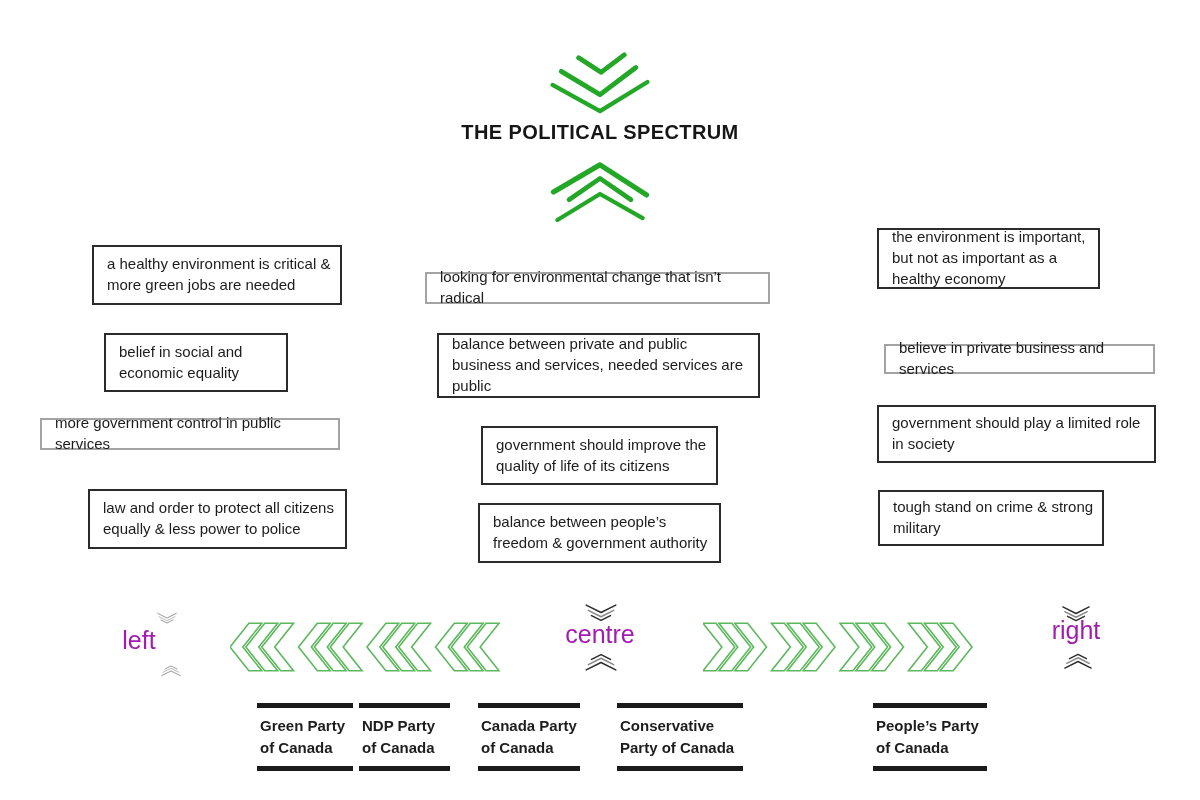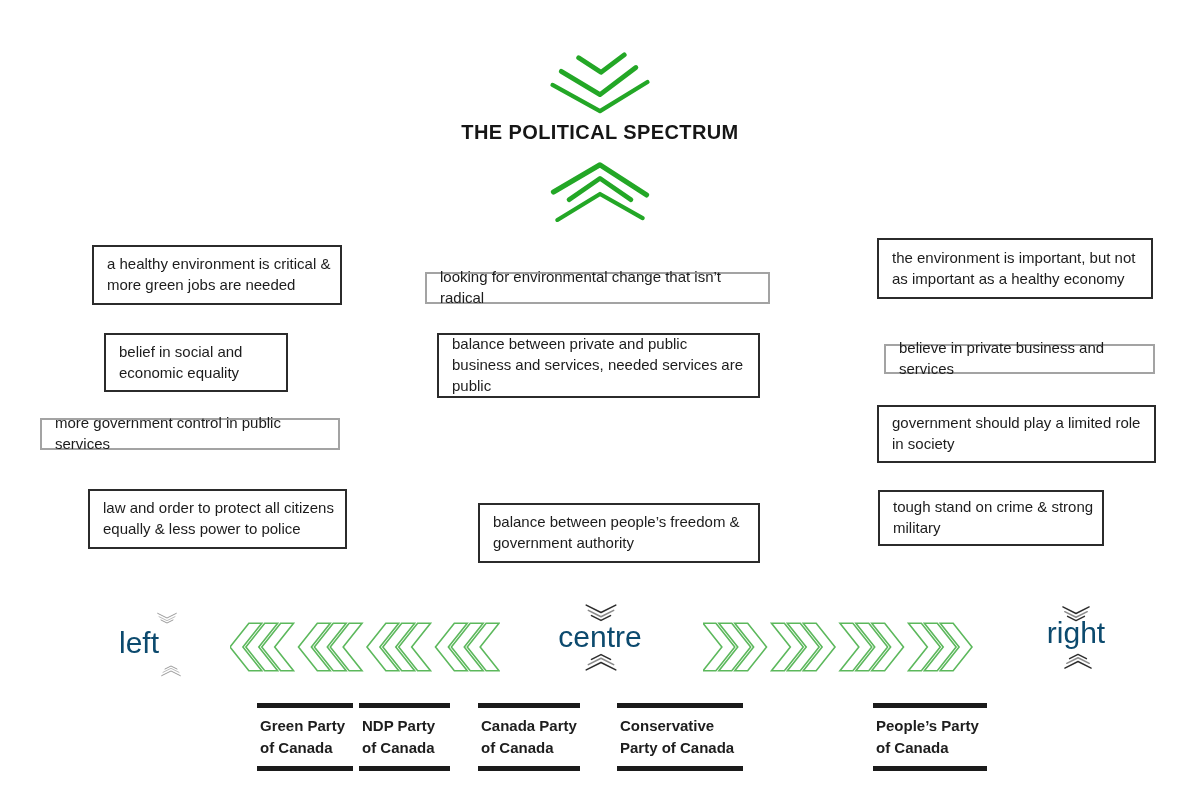--- a/index.html
+++ b/index.html
@@ -25,29 +25,29 @@
     font-size:15px;line-height:1.38;color:#1c1c1c;
   }
   .sbox.thin{border:2px solid #a3a3a3;}
   .b-l1{left:92px;top:245px;width:250px;height:60px;}
   .b-l2{left:104px;top:333px;width:184px;height:59px;}
   .b-l3{left:40px;top:418px;width:300px;height:32px;}
   .b-l4{left:78px;top:489px;width:259px;height:60px;margin-left:10px;}
   .b-c1{left:425px;top:272px;width:345px;height:32px;}
   .b-c2{left:437px;top:333px;width:323px;height:65px;}
   .b-c3{left:481px;top:426px;width:237px;height:59px;}
-  .b-c4{left:478px;top:503px;width:282px;height:60px;}
-  .b-r1{left:877px;top:238px;width:276px;height:61px;}
+  .b-c4{left:478px;top:503px;width:243px;height:60px;}
+  .b-r1{left:877px;top:228px;width:223px;height:61px;}
   .b-r2{left:884px;top:344px;width:271px;height:30px;}
   .b-r3{left:877px;top:405px;width:279px;height:58px;}
   .b-r4{left:878px;top:490px;width:226px;height:56px;justify-content:flex-end;}
 
   
   .axis-word{
-    position:absolute;transform:translateX(-50%);font-size:30px;color:#0c4a6e;
+    position:absolute;transform:translateX(-50%);font-size:25px;color:#a21caf;
     font-weight:400;white-space:nowrap;
   }
   .axis-word.centre{font-weight:500;}
   .mini-chev{position:absolute;}
   .mini-chev polyline{fill:none;stroke-linecap:round;stroke-linejoin:round;stroke-width:1.5;}
   .mini-chev .c1{stroke:var(--axis-chevron-dark,#2e2e2e);}
   .mini-chev .c2{stroke:var(--axis-chevron-grey,#8a8a8a);}
   .mini-chev.grey .c1{stroke:#9a9a9a;}
   .mini-chev.grey .c2{stroke:#bdbdbd;}
 
@@ -99,20 +99,23 @@
     </div>
   <div class="sbox b-l4">
       <span>law and order to protect all citizens equally &amp; less power to police</span>
     </div>
 
   <div class="sbox b-c1 thin">
       <span>looking for environmental change that isn’t radical</span>
     </div>
   <div class="sbox b-c2">
       <span>balance between private and public business and services, needed services are public</span>
+    </div>
+  <div class="sbox b-c3">
+      <span>government should improve the quality of life of its citizens</span>
     </div>
   <div class="sbox b-c4">
       <span>balance between people’s freedom &amp; government authority</span>
     </div>
 
   <div class="sbox b-r1">
       <span>the environment is important, but not as important as a healthy economy</span>
     </div>
   <div class="sbox b-r2 thin">
       <span>believe in private business and services</span>

